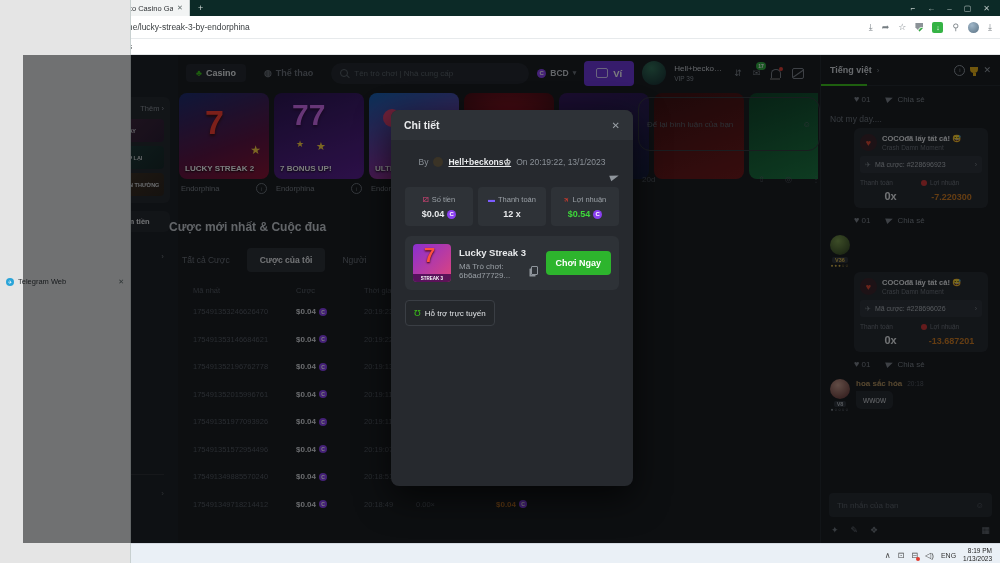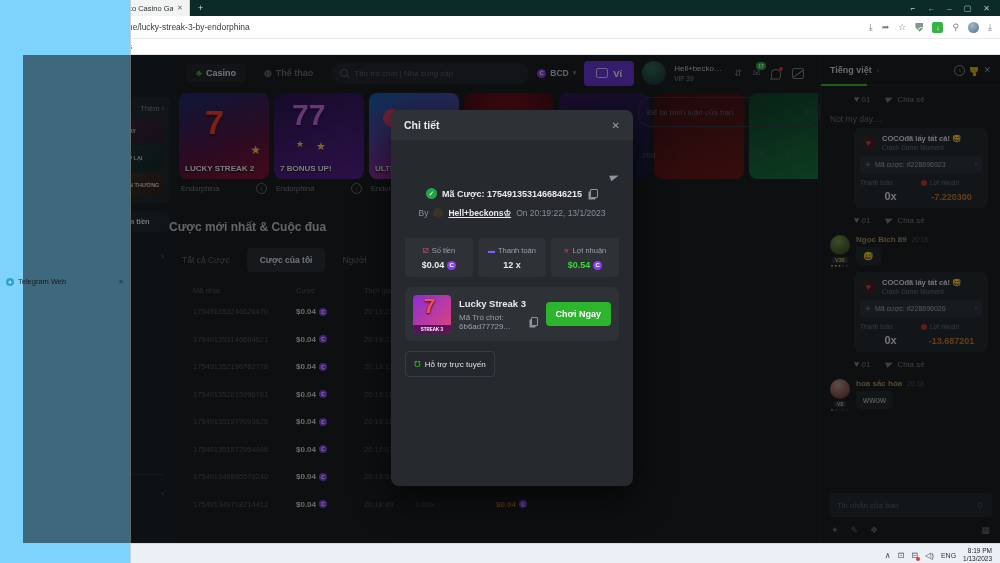--- a/index.html
+++ b/index.html
@@ -10,21 +10,21 @@
   .grow{flex:1;}
   .ell{white-space:nowrap;overflow:hidden;text-overflow:ellipsis;}
 
   
   .tabbar{height:16px;background:#0c2a27;display:flex;align-items:stretch;font-size:7.5px;}
   .brand{background:linear-gradient(90deg,#5bc244,#3fa32f);color:#fff;font-weight:bold;font-style:italic;
          padding:0 10px;display:flex;align-items:center;gap:3px;}
   .brandball{width:8px;height:8px;border-radius:50%;border:1.5px solid #fff;box-sizing:border-box;}
   .tab{width:118px;display:flex;align-items:center;gap:4px;padding:0 6px;color:#2f3336;background:#f2f4f4;
        border-right:1px solid #c8d0d0;}
-  .tab.dim{background:#7dd3fc;}
+  .tab.dim{background:#e5e5e5;}
   .tab .ttl{flex:1;white-space:nowrap;overflow:hidden;}
   .tclose{color:#5f6a6a;font-size:7px;}
   .fav{width:8px;height:8px;border-radius:2px;display:inline-flex;align-items:center;justify-content:center;
        font-size:5px;color:#fff;flex:none;}
   .newtab{color:#cfd8d6;padding:0 8px;display:flex;align-items:center;font-size:9px;}
   .winctl{margin-left:auto;display:flex;align-items:center;gap:12px;color:#b8c4c2;font-size:8px;padding:0 10px;}
   .addrbar{height:22px;background:#fff;display:flex;align-items:center;gap:8px;padding:0 8px;border-bottom:1px solid #e7eaec;}
   .navgl{color:#9aa3a8;font-size:10px;}
   .urltxt{color:#3c4043;font-size:8.5px;}
   .lock{color:#9aa3a8;font-size:8px;}
@@ -137,21 +137,21 @@
   .c-bet{width:68px;color:#d8dadd;font-weight:bold;font-size:8px;display:flex;gap:3px;align-items:center;}
   .c-time{width:52px;color:#53585f;}
   .c-mult{width:80px;color:#53585f;}
   .c-pay{color:#b86c1e;font-weight:bold;font-size:8px;display:flex;gap:3px;align-items:center;}
   .bthead .c-bet{color:#595f66;font-weight:normal;font-size:7.5px;}
   .coin.sm{width:8px;height:8px;font-size:5px;}
 
   
   .comments{position:absolute;left:615px;top:42px;width:182px;}
   .cmtinput{height:20px;border-radius:12px;border:1px solid #33373c;display:flex;align-items:center;
-            justify-content:space-between;padding:4px 8px;color:#596067;font-size:8px;}
+            justify-content:space-between;padding:16px 8px;color:#596067;font-size:8px;}
   .cmtrow{margin-top:24px;display:flex;align-items:center;gap:20px;color:#53585f;font-size:8px;padding-left:4px;}
 
   
   .chat{position:absolute;right:0;top:0;width:180px;height:488px;background:#17191c;border-left:1px solid #23262a;
         display:flex;flex-direction:column;box-sizing:border-box;}
   .chead{height:30px;display:flex;align-items:center;gap:5px;padding:0 9px;border-bottom:1px solid #23262a;position:relative;flex:none;}
   .chead::after{content:"";position:absolute;left:0;bottom:-1px;width:46px;height:2px;background:#3bc117;}
   .clang{color:#d5d8dc;font-weight:bold;font-size:9px;}
   .cchev{color:#7d838a;font-size:8px;}
   .trophy{width:8px;height:6px;background:#e8b014;border-radius:0 0 5px 5px;position:relative;}
@@ -718,27 +718,20 @@
               <span>Chia sẻ</span>
             </span>
         </div>
 
         <div class="cmsg">
           <div class="col" style="align-items:center;">
             <span class="cava" style="background:radial-gradient(circle at 40% 30%,#7a9a4a,#2a3a1a);"></span>
             <span class="cbadge">V36</span>
             <span class="cstars">●●●○○</span>
           </div>
-          <div>
-            <div class="cnl">
-              <span class="cname">Ngọc Bích 89</span>
-              <span class="ctime">20:18</span>
-            </div>
-            <span class="cbubble">😅</span>
-          </div>
         </div>
 
         <div class="betcard">
           <div class="bctop">
             <span class="bcico">♥</span>
             <div>
               <div class="bctitle">COCOđã lấy tất cả! 😅</div>
               <div class="bcsub">Crash Damn Moment</div>
             </div>
           </div>
@@ -801,25 +794,20 @@
 
     <div class="dim"></div>
 
     <div class="modal">
       <div class="mhead">
         <span class="mtitle">Chi tiết</span>
         <span class="mclose">✕</span>
       </div>
       <div class="mbody">
         <span class="mshare"><span class="sharetri"></span></span>
-        <div class="mbet">
-          <span class="check">✓</span>
-          <span class="mbettxt"><span>Mã Cược:</span> <span>1754913531466846215</span></span>
-          <span class="copyico"></span>
-        </div>
         <div class="mby">
           <span>By</span>
           <span class="miniava"></span>
           <span class="mbyname">Hell+beckons♔</span>
           <span>On 20:19:22, 13/1/2023</span>
         </div>
         <div class="mstats">
           <div class="mstat">
             <span class="mslab">
                 <span class="sico" style="color:#e0457b;">⚂</span>

